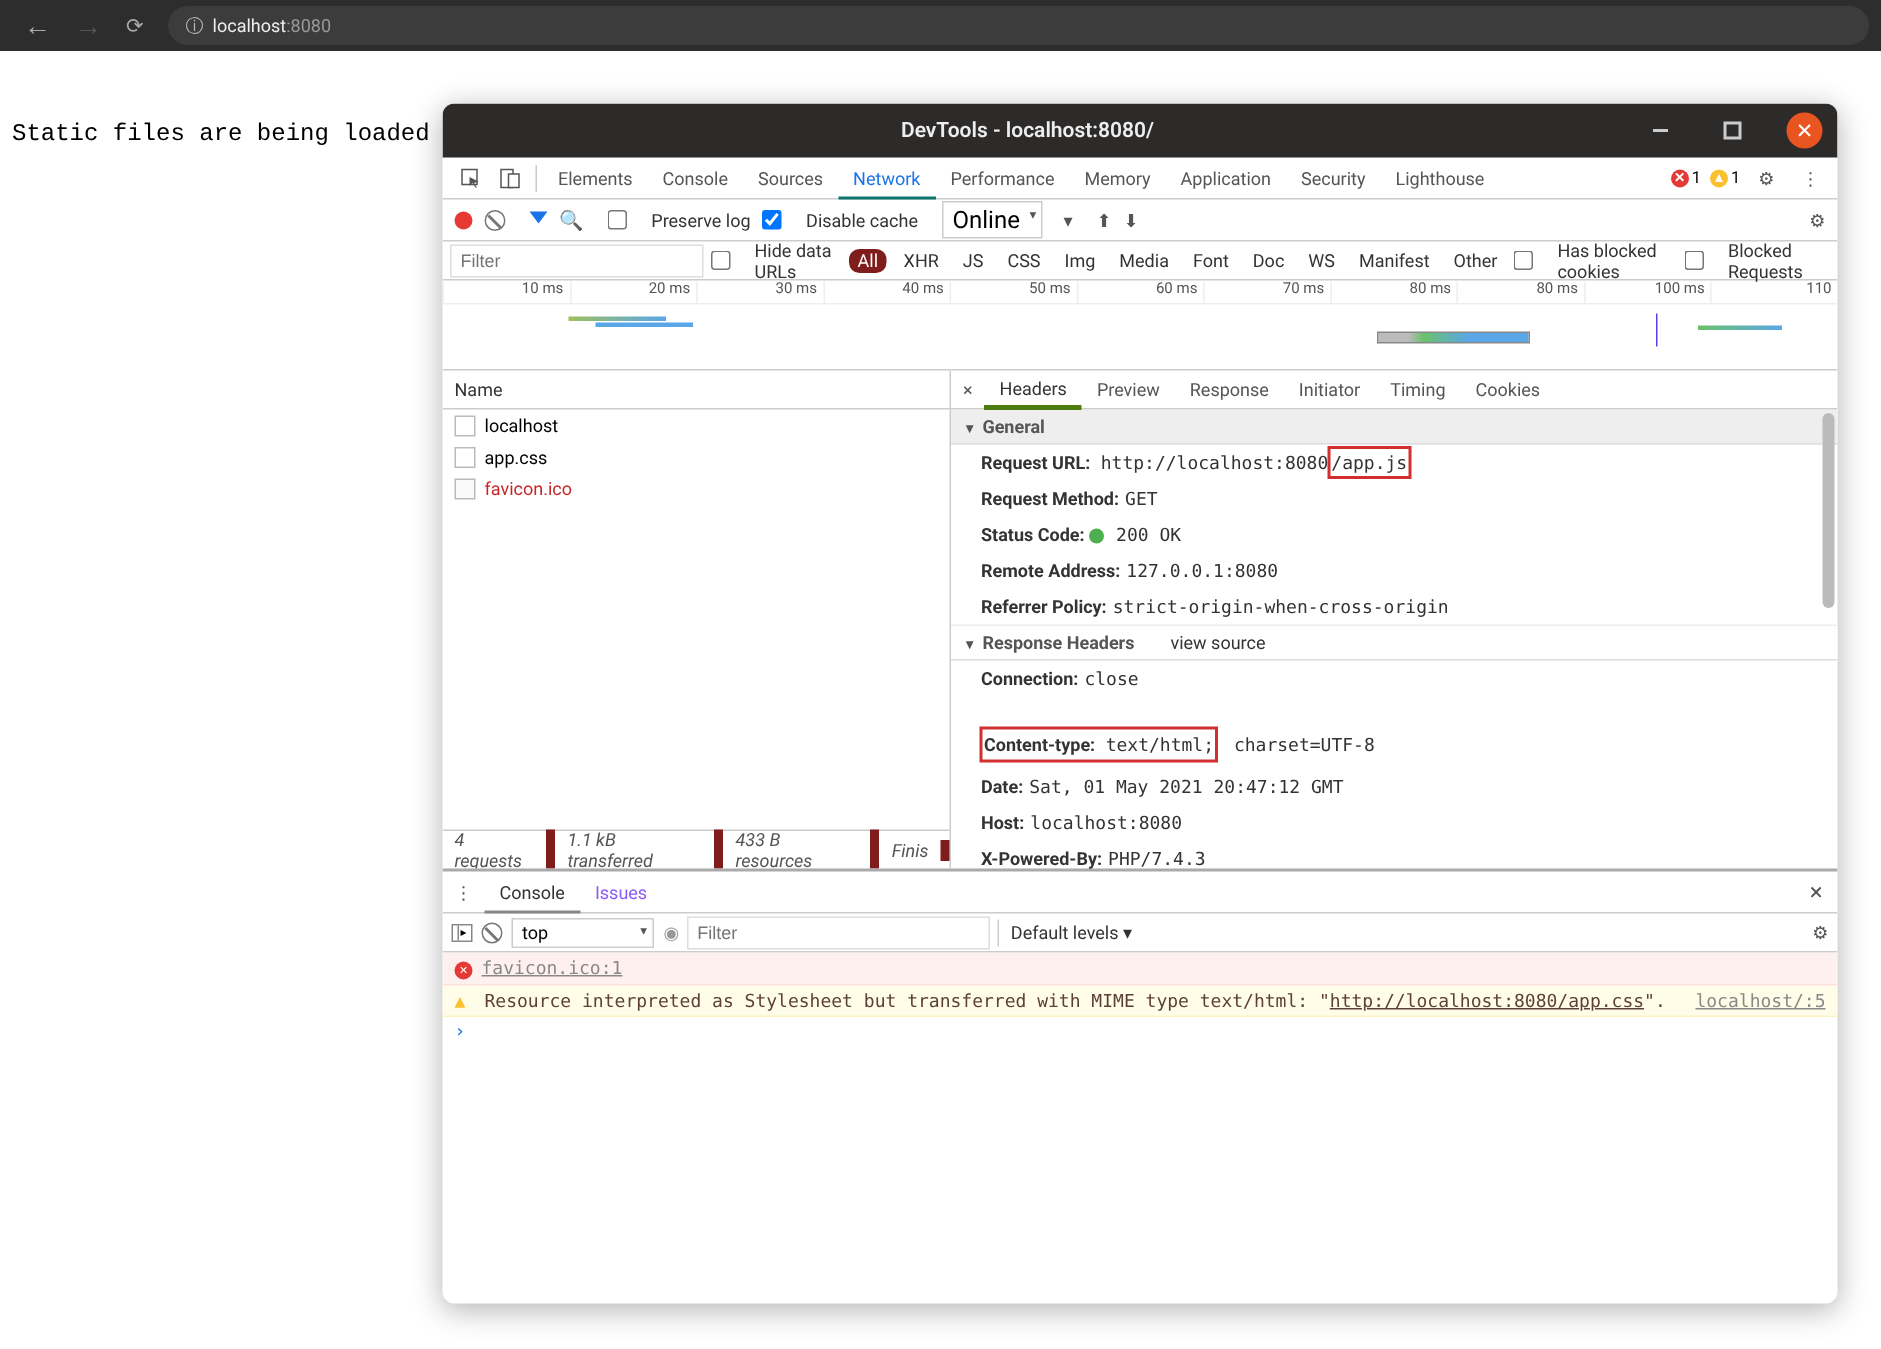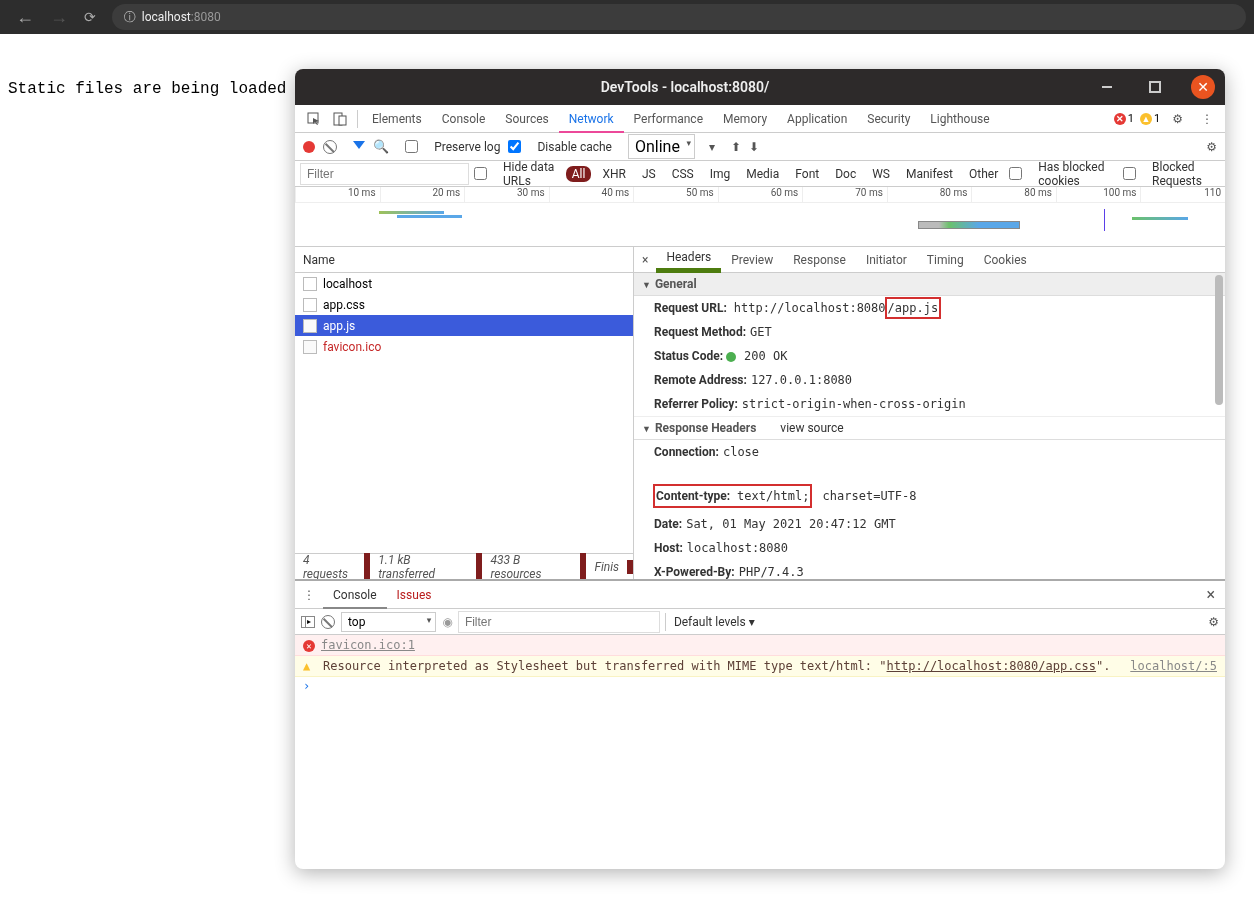--- a/index.html
+++ b/index.html
@@ -24,21 +24,21 @@
 .wc { width: 24px; height: 24px; display: flex; align-items: center; justify-content: center; margin-left: 6px; cursor: pointer; }
 .wc.min::after { content:""; width:10px; height:2px; background:#ccc; }
 .wc.max { border:2px solid #ccc; width:12px; height:12px; }
 .wc.close { background:#e95420; border-radius:50%; color:#fff; font-size:14px; }
 
 
 .dt-tabs { height: 28px; border-bottom: 1px solid #ccc; display: flex; align-items: center; padding: 0 6px; }
 .dt-tabs .ticon { padding: 4px 6px; color: #555; cursor: pointer; }
 .dt-tabs .vsep { width: 1px; height: 18px; background: #ccc; margin: 0 4px; }
 .dt-tab { padding: 7px 10px; color: #555; cursor: pointer; font-size: 12px; }
-.dt-tab.active { color: #1a73e8; border-bottom: 2px solid #ec4899; padding-bottom: 5px; }
+.dt-tab.active { color: #1a73e8; border-bottom: 2px solid #0f766e; padding-bottom: 5px; }
 .dt-tabs .right { margin-left: auto; display: flex; align-items: center; gap: 6px; }
 .err-badge { display:flex; align-items:center; gap:2px; font-size:11px; }
 .err-badge .dot { width:12px; height:12px; border-radius:50%; display:flex; align-items:center; justify-content:center; color:#fff; font-size:9px; font-weight:bold; }
 .dot.red { background:#e53935; }
 .dot.yel { background:#fbc02d; }
 
 
 .net-toolbar { height: 28px; border-bottom: 1px solid #ccc; display: flex; align-items: center; padding: 0 8px; gap: 8px; }
 .record-dot { width:12px; height:12px; background:#e53935; border-radius:50%; cursor:pointer; }
 .nosign { width:14px; height:14px; border:1.5px solid #777; border-radius:50%; position:relative; cursor:pointer; }
@@ -76,37 +76,37 @@
 .req-row.sel { background:#3b5bdb; color:#fff; }
 .req-row.doc .ficon { background:#fff; }
 .req-row.err { color:#c62828; }
 .lp-status { height:26px; border-top:1px solid #ccc; display:flex; align-items:center; font-size:12px; color:#555; }
 .lp-status span { padding:0 8px; border-right:6px solid #7f1d1d;font-style:italic; }
 
 .right-pane { flex:1; display:flex; flex-direction:column; overflow:hidden; }
 .rp-tabs { height:26px; border-bottom:1px solid #ccc; display:flex; align-items:center; font-size:12px; }
 .rp-tabs .xclose { padding:0 8px; color:#555; cursor:pointer; }
 .rp-tab { padding:6px 10px; color:#555; cursor:pointer; }
-.rp-tab.active { border-bottom:8px solid #4d7c0f; color:#333; padding-bottom:4px; }
+.rp-tab.active { border-bottom:4px solid #4d7c0f; color:#333; padding-bottom:4px; }
 .rp-body { flex:1; overflow-y:auto; position:relative; padding-bottom:8px; }
 .sect-head { background:#eee; padding:4px 8px; font-size:12px; font-weight:bold; color:#555; border-bottom:1px solid #ddd; }
 .sect-head .tri { display:inline-block; margin-right:4px; font-size:9px; }
 .vs-link { font-weight:normal; color:#333; margin-left:24px; cursor:pointer; }
 .kv { padding:5px 0 5px 20px; font-size:12px; }
 .kv .k { font-weight:bold; color:#333; }
 .kv .v { font-family: Menlo, Consolas, monospace; color:#333; margin-left:4px; }
 .status-dot { display:inline-block; width:10px; height:10px; background:#4caf50; border-radius:50%; margin-right:4px; vertical-align:middle; }
 .redbox { outline:2px solid #d32f2f; outline-offset:-1px;margin-top:16px; }
 .scrollbar-fake { position:absolute; right:2px; top:2px; width:8px; height:130px; background:#bbb; border-radius:4px; }
 
 
 .drawer { border-top:2px solid #aaa; display:flex; flex-direction:column; height:290px; }
 .dr-tabs { height:28px; display:flex; align-items:center; border-bottom:1px solid #ccc; }
 .dr-tabs .menuv { padding:0 8px; color:#555; cursor:pointer; }
-.dr-tab { padding:7px 10px; font-size:12px; color:#b91c1c; cursor:pointer; }
+.dr-tab { padding:7px 10px; font-size:12px; color:#8b5cf6; cursor:pointer; }
 .dr-tab.active { border-bottom:2px solid #888; color:#333; padding-bottom:5px; }
 .dr-tabs .xr { margin-left:auto; padding:0 10px; color:#555; font-size:16px; cursor:pointer; }
 .dr-ctl { height:26px; border-bottom:1px solid #ccc; display:flex; align-items:center; padding:0 6px; gap:6px; font-size:12px; }
 .ctx-sel { border:1px solid #ccc; padding:2px 70px 2px 6px; font-size:12px; position:relative; background:#fff; }
 .ctx-sel::after { content:"▾"; position:absolute; right:4px; font-size:9px; color:#555; }
 .eye { color:#999; }
 .flt { border:none; outline:1px solid #ddd; padding:3px 6px; width:200px; font-size:12px; }
 .lvl { border-left:1px solid #ccc; padding:2px 8px; color:#333; }
 .dr-body { flex:1; font-family: Menlo, Consolas, monospace; font-size:12px; overflow:auto; }
 .log-row { display:flex; padding:3px 8px; border-bottom:1px solid #fdd; align-items:baseline; }
@@ -259,24 +259,20 @@
       <div class="lp-head">Name</div>
       <div class="req-list">
         <div class="req-row doc">
             <span class="ficon"></span>
             <span>localhost</span>
           </div>
         <div class="req-row doc">
             <span class="ficon"></span>
             <span>app.css</span>
           </div>
-        <div class="req-row sel">
-            <span class="ficon"></span>
-            <span>app.js</span>
-          </div>
         <div class="req-row err">
             <span class="ficon"></span>
             <span>favicon.ico</span>
           </div>
       </div>
       <div class="lp-status">
         <span>4 requests</span>
         <span>1.1 kB transferred</span>
         <span>433 B resources</span>
         <span>Finis</span>

